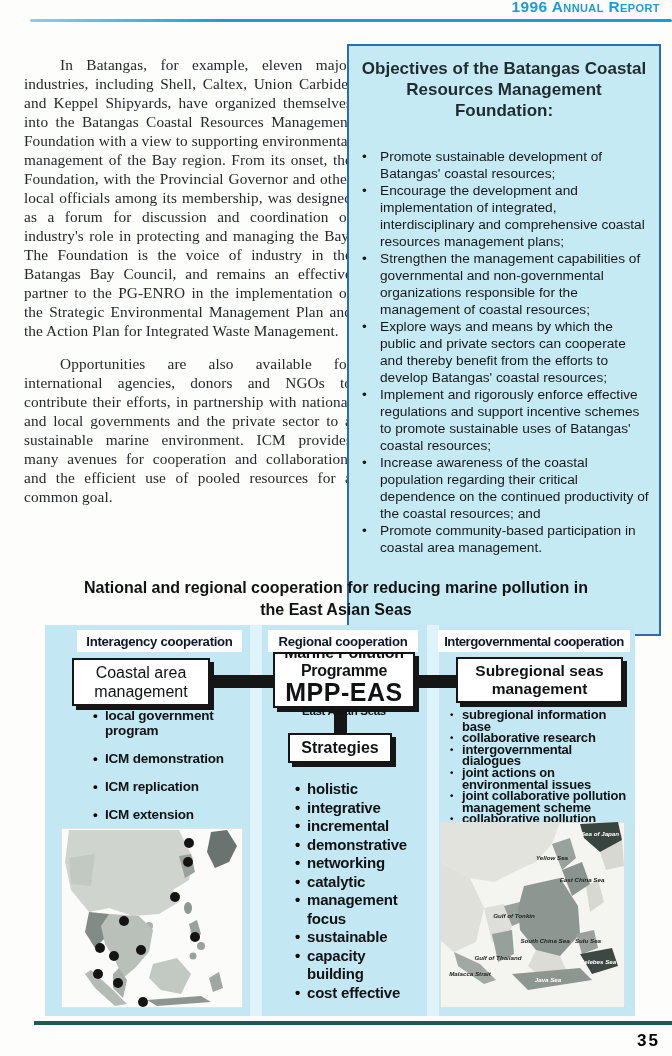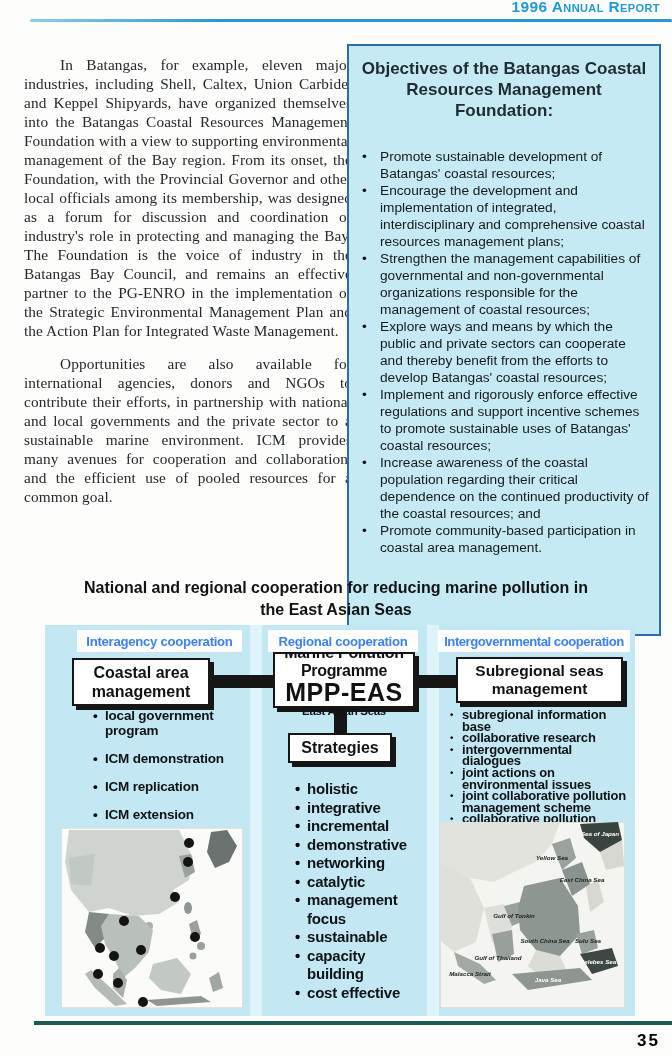--- a/index.html
+++ b/index.html
@@ -25,27 +25,27 @@
   .obj-marker{width:18px;margin-left:13px;font-size:13.7px;line-height:17px;color:#16191b;}
   .obj-text{width:270px;font-size:13.7px;line-height:17px;color:#16191b;}
   
   .diag-title{position:absolute;top:577px;left:50%;transform:translateX(-50%);
               width:520px;text-align:center;font-weight:bold;font-size:16px;
               line-height:21.5px;color:#101214;}
   .diag{position:absolute;left:45px;top:625px;width:590px;height:391px;background:#c3e8f4;}
   .diag-gap{position:absolute;top:0;height:100%;width:12px;background:#dff3fa;}
   .hd-box{position:absolute;top:5px;height:22px;background:#fff;display:flex;
           align-items:center;justify-content:center;font-weight:bold;font-size:13.2px;
-          letter-spacing:-.3px;color:#3b82f6;z-index:3;}
+          letter-spacing:-.3px;color:#0f172a;z-index:3;}
   .wbox{position:absolute;background:#fff;border:2px solid #161616;
         box-shadow:4px 4px 0 #161616;box-sizing:border-box;z-index:2;
         display:flex;flex-direction:column;align-items:center;justify-content:center;
         text-align:center;color:#101214;}
   .conn{position:absolute;background:#161616;z-index:1;}
-  .coastal-box{left:27px;top:33px;width:138px;height:48px;font-weight:bold;
+  .coastal-box{left:27px;top:33px;width:138px;height:48px;font-weight:normal;
                font-size:16px;line-height:19px;padding:2px 8px;}
   .mpp-box{left:228px;top:27px;width:142px;height:56px;padding:2px 2px;}
   .mpp-top{font-weight:bold;font-size:16px;letter-spacing:-.3px;}
   .mpp-main{font-weight:bold;font-size:25px;letter-spacing:.5px;line-height:25px;}
   .mpp-sub{font-weight:bold;font-size:11.5px;letter-spacing:-.3px;}
   .strat-box{left:243px;top:108px;width:104px;height:30px;font-weight:bold;font-size:16px;}
   .sub-box{left:411px;top:32px;width:167px;height:46px;font-weight:bold;
            font-size:15.5px;line-height:18px;padding:2px 10px;}
   .dlist{position:absolute;z-index:2;}
   .ditem{display:flex;align-items:flex-start;}

